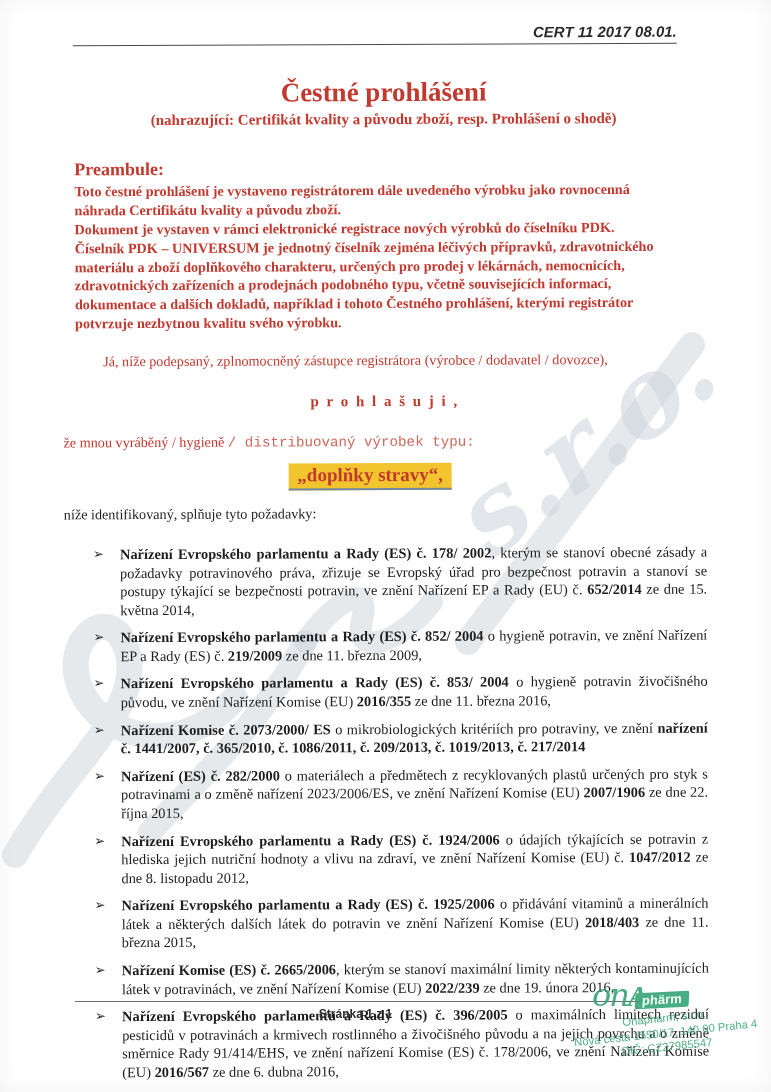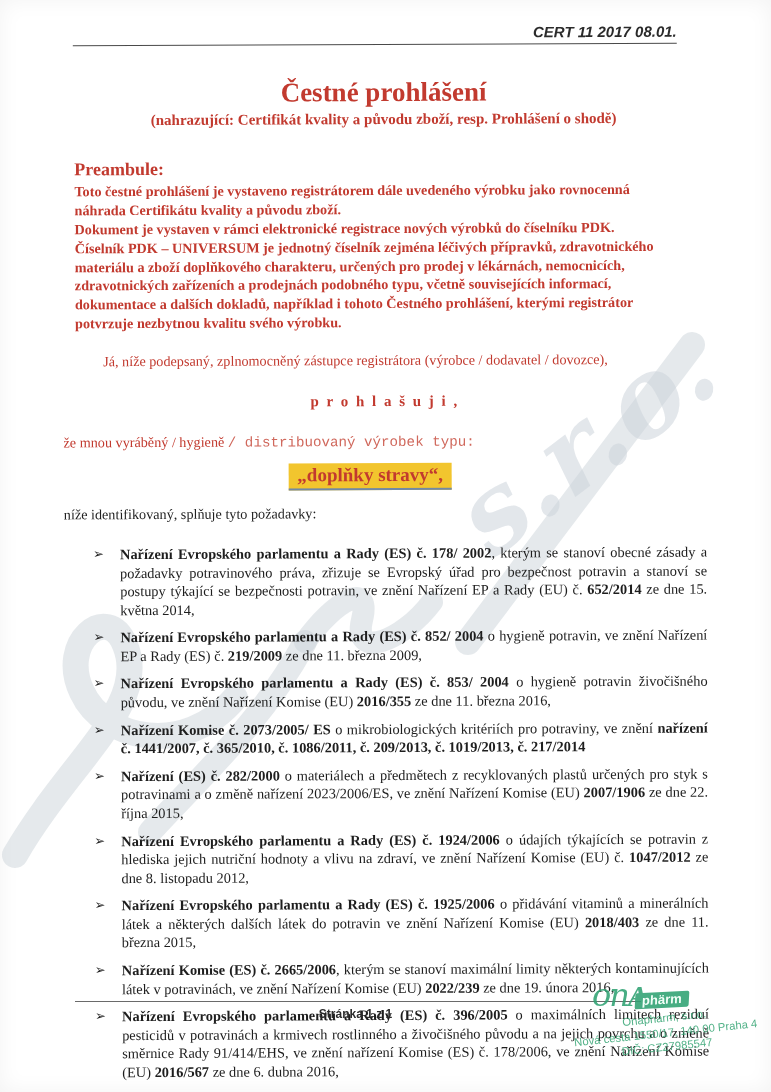--- a/index.html
+++ b/index.html
@@ -123,21 +123,21 @@
     <div class="highlight-row">
       <span class="highlight">„doplňky stravy“,</span>
     </div>
 
     <div class="follow">níže identifikovaný, splňuje tyto požadavky:</div>
 
     <ul class="req-list">
         <li><span class="marker">➢</span><span class="b">Nařízení Evropského parlamentu a Rady (ES) č. 178/ 2002</span><span>, kterým se stanoví obecné zásady a požadavky potravinového práva, zřizuje se Evropský úřad pro bezpečnost potravin a stanoví se postupy týkající se bezpečnosti potravin, ve znění Nařízení EP a Rady (EU) č. </span><span class="b">652/2014</span><span> ze dne 15. května 2014,</span></li>
         <li><span class="marker">➢</span><span class="b">Nařízení Evropského parlamentu a Rady (ES) č. 852/ 2004</span><span> o hygieně potravin, ve znění Nařízení EP a Rady (ES) č. </span><span class="b">219/2009</span><span> ze dne 11. března 2009,</span></li>
         <li><span class="marker">➢</span><span class="b">Nařízení Evropského parlamentu a Rady (ES) č. 853/ 2004</span><span> o hygieně potravin živočišného původu, ve znění Nařízení Komise (EU) </span><span class="b">2016/355</span><span> ze dne 11. března 2016,</span></li>
-        <li><span class="marker">➢</span><span class="b">Nařízení Komise č. 2073/2005/ ES</span><span> o mikrobiologických kritériích pro potraviny, ve znění </span><span class="b">nařízení č. 1441/2007, č. 365/2010, č. 1086/2011, č. 209/2013, č. 1019/2013, č. 217/2014</span></li>
+        <li><span class="marker">➢</span><span class="b">Nařízení Komise č. 2073/2000/ ES</span><span> o mikrobiologických kritériích pro potraviny, ve znění </span><span class="b">nařízení č. 1441/2007, č. 365/2010, č. 1086/2011, č. 209/2013, č. 1019/2013, č. 217/2014</span></li>
         <li><span class="marker">➢</span><span class="b">Nařízení (ES) č. 282/2000</span><span> o materiálech a předmětech z recyklovaných plastů určených pro styk s potravinami a o změně nařízení 2023/2006/ES, ve znění Nařízení Komise (EU) </span><span class="b">2007/1906</span><span> ze dne 22. října 2015,</span></li>
         <li><span class="marker">➢</span><span class="b">Nařízení Evropského parlamentu a Rady (ES) č. 1924/2006</span><span> o údajích týkajících se potravin z hlediska jejich nutriční hodnoty a vlivu na zdraví, ve znění Nařízení Komise (EU) č. </span><span class="b">1047/2012</span><span> ze dne 8. listopadu 2012,</span></li>
         <li><span class="marker">➢</span><span class="b">Nařízení Evropského parlamentu a Rady (ES) č. 1925/2006</span><span> o přidávání vitaminů a minerálních látek a některých dalších látek do potravin ve znění Nařízení Komise (EU) </span><span class="b">2018/403</span><span> ze dne 11. března 2015,</span></li>
         <li><span class="marker">➢</span><span class="b">Nařízení Komise (ES) č. 2665/2006</span><span>, kterým se stanoví maximální limity některých kontaminujících látek v potravinách, ve znění Nařízení Komise (EU) </span><span class="b">2022/239</span><span> ze dne 19. února 2016,</span></li>
         <li><span class="marker">➢</span><span class="b">Nařízení Evropského parlamentu a Rady (ES) č. 396/2005</span><span> o maximálních limitech reziduí pesticidů v potravinách a krmivech rostlinného a živočišného původu a na jejich povrchu a o změně směrnice Rady 91/414/EHS, ve znění nařízení Komise (ES) č. 178/2006, ve znění Nařízení Komise (EU) </span><span class="b">2016/567</span><span> ze dne 6. dubna 2016,</span></li>
       </ul>
   </div>
 
   <div class="footer-rule"></div>
   <div class="footer-label">Stránka 1 z 1</div>

